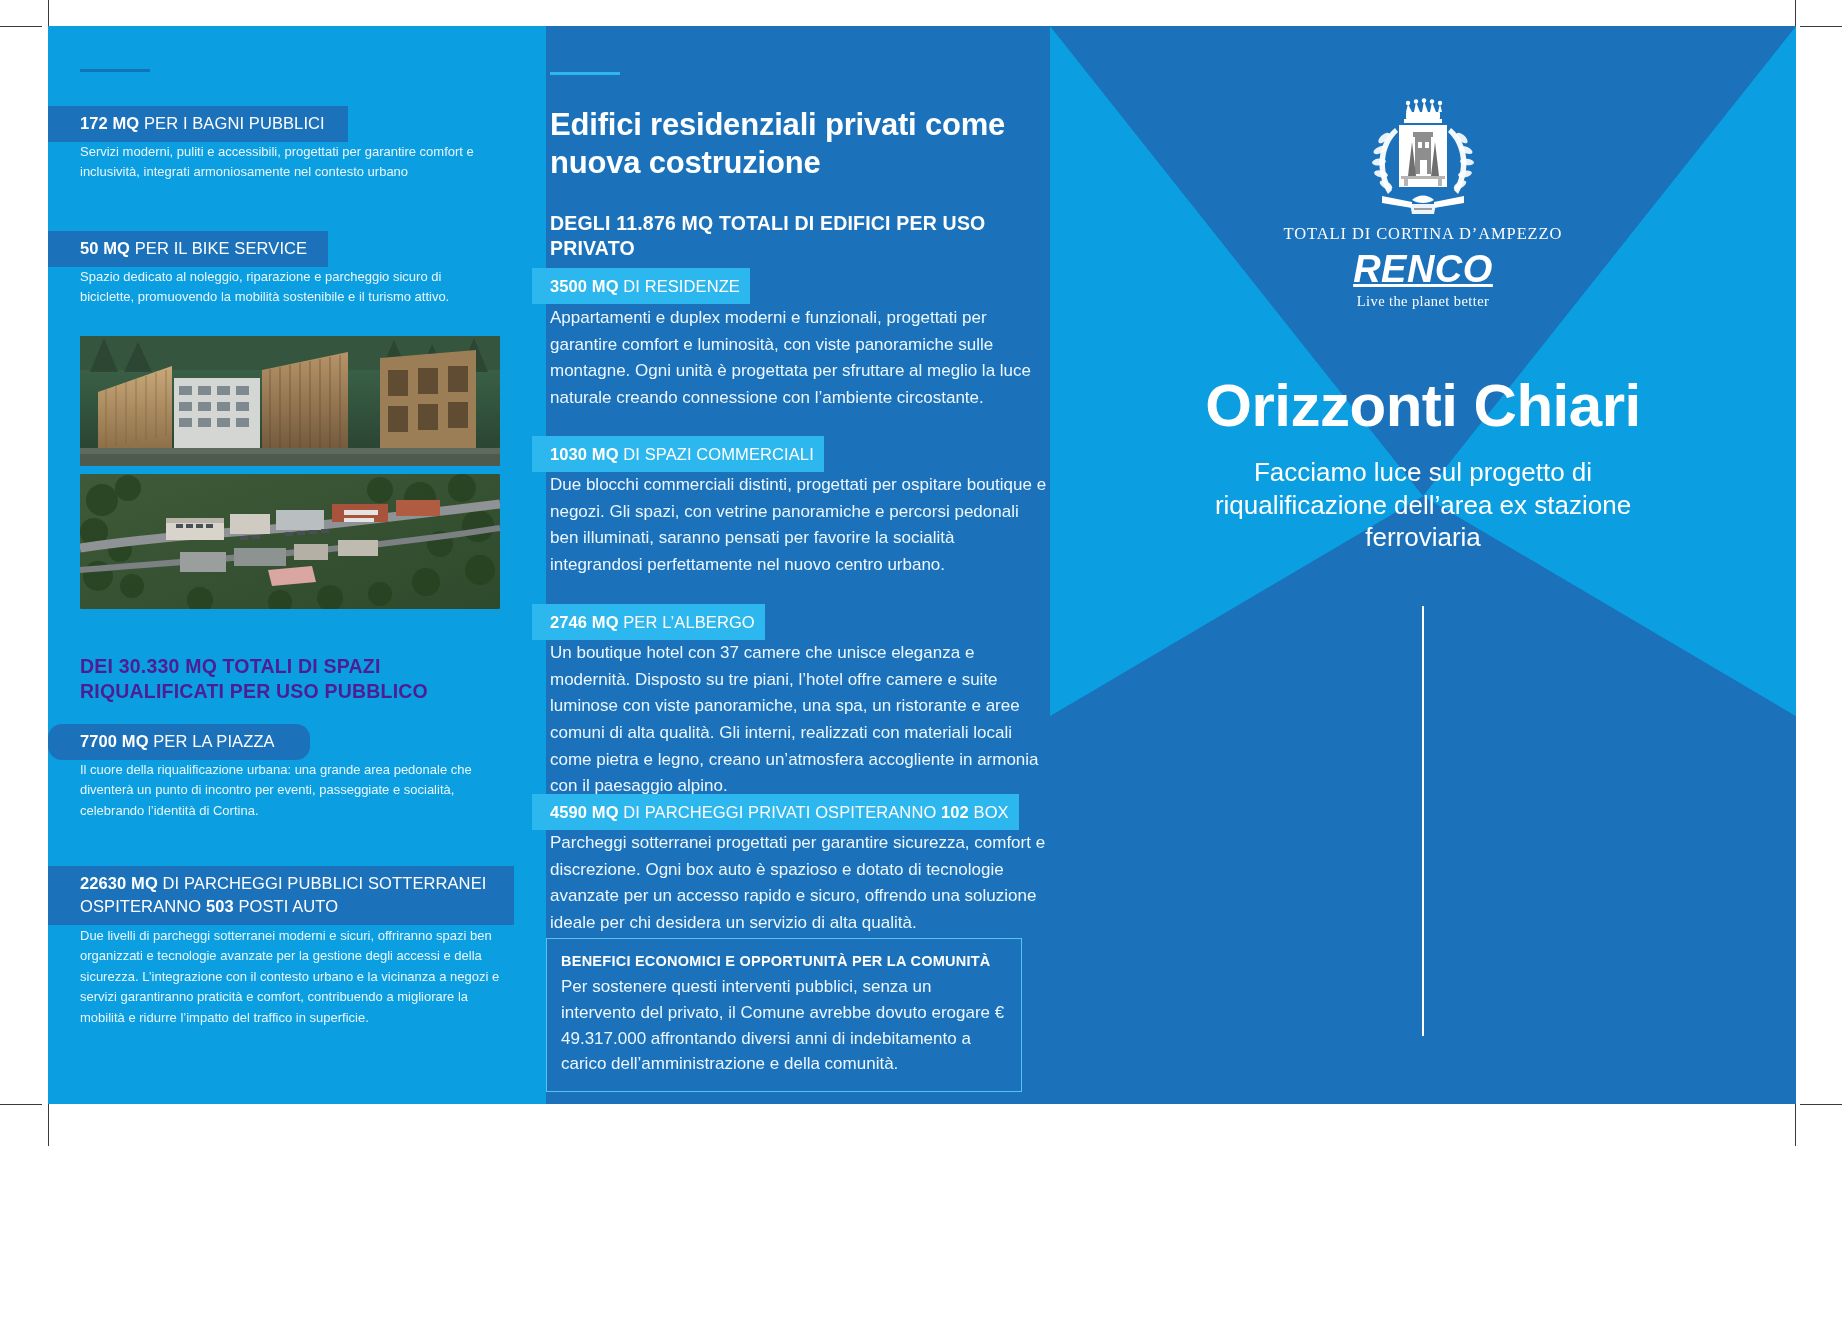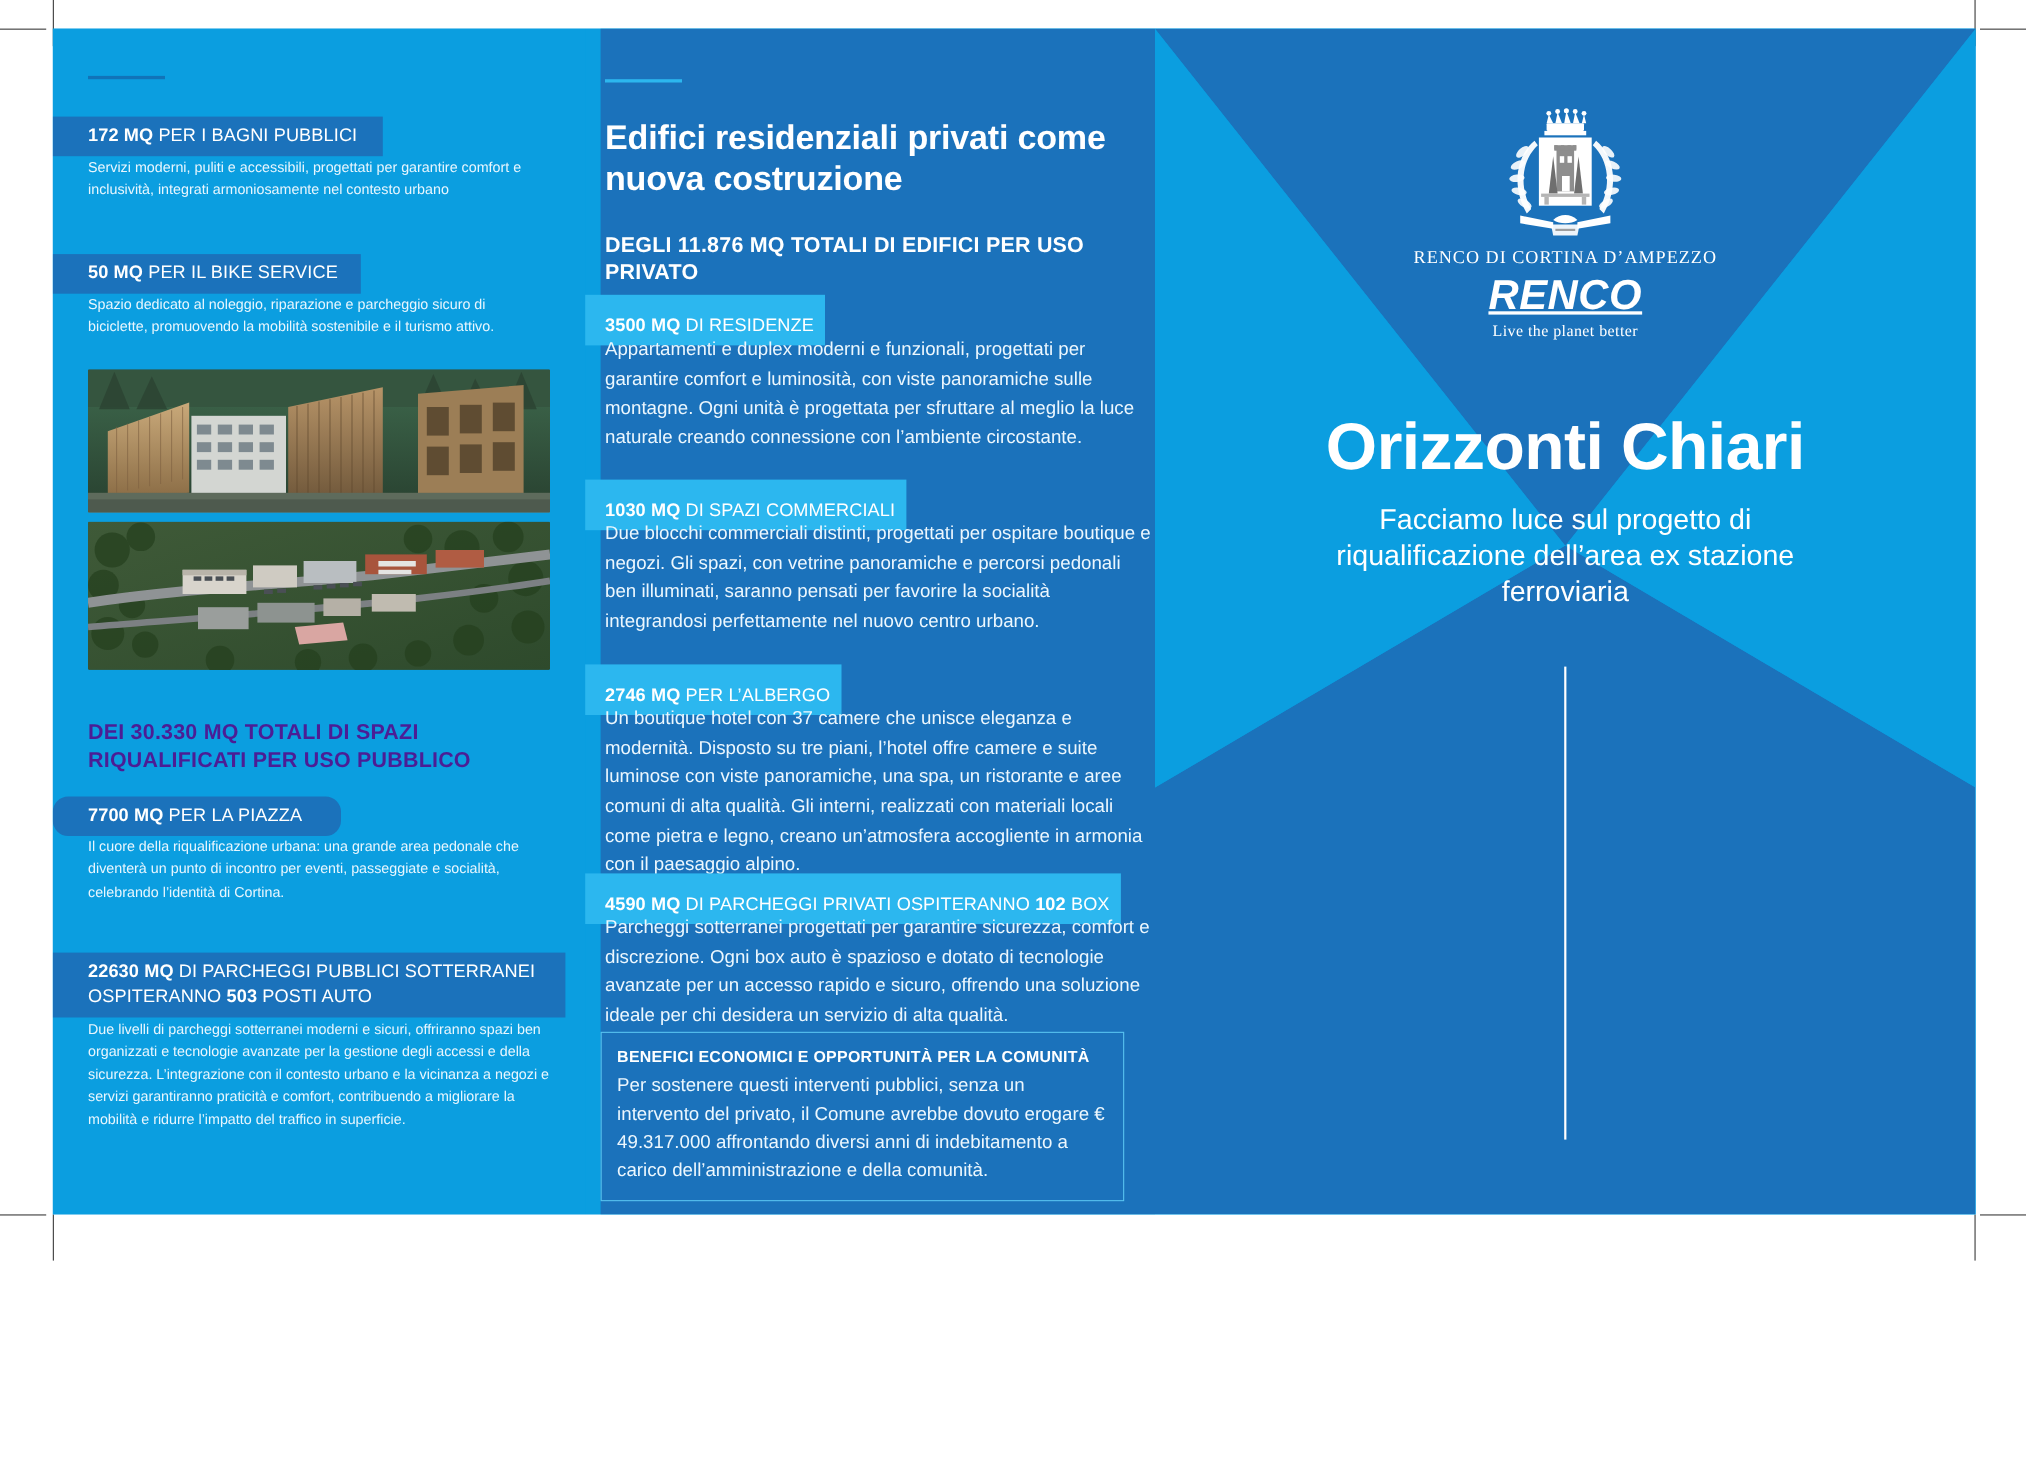--- a/index.html
+++ b/index.html
@@ -140,21 +140,21 @@
     font-size: 19.5px;
     line-height: 1.3;
     letter-spacing: .2px;
     padding: 0 18px;
   }
   .hl-band {
     background: #2cb7ef;
     color: #ffffff;
     font-size: 16.5px;
     line-height: 1.4;
-    padding: 17px 10px 6px 18px;
+    padding: 7px 10px 6px 18px;
     display: inline-block;
     letter-spacing: .1px;
     box-sizing: border-box;
   }
   .hl-band b { font-weight: bold; }
   .mid-body {
     color: #ecf7fe;
     font-size: 17px;
     line-height: 1.57;
     padding: 5px 20px 0 18px;
@@ -595,21 +595,21 @@
               <path d="M116 98 L86 104 L86 110 L116 105 Z"></path>
               <path d="M64 102 C70 96, 80 96, 86 102 C80 106, 70 106, 64 102 Z"></path>
               <path d="M62 106 L88 106 L86 116 L64 116 Z" opacity=".92"></path>
             </g>
             <g fill="#8e8e8e" opacity=".85">
               <rect x="66" y="110" width="18" height="2"></rect>
             </g>
           </svg>
         </div>
 
-        <div class="comune-txt">RENCO DI CORTINA D’AMPEZZO</div>
+        <div class="comune-txt">TOTALI DI CORTINA D’AMPEZZO</div>
 
         <div class="renco">
           <div class="renco-word">RENCO</div>
           <div class="renco-tag">Live the planet better</div>
         </div>
 
         <div class="big-title">Orizzonti Chiari</div>
         <div class="sub-title" style="width:480px; left:50%; transform:translateX(-50%);">Facciamo luce sul progetto di riqualificazione dell’area ex stazione ferroviaria</div>
 
         <div class="thin-line"></div>

